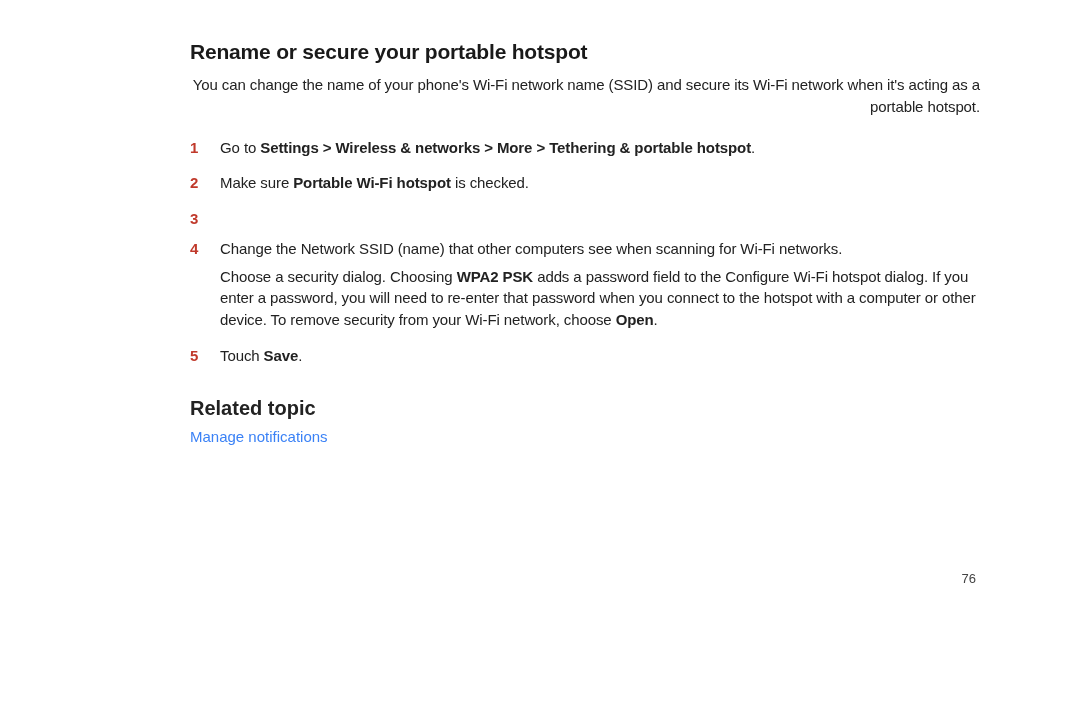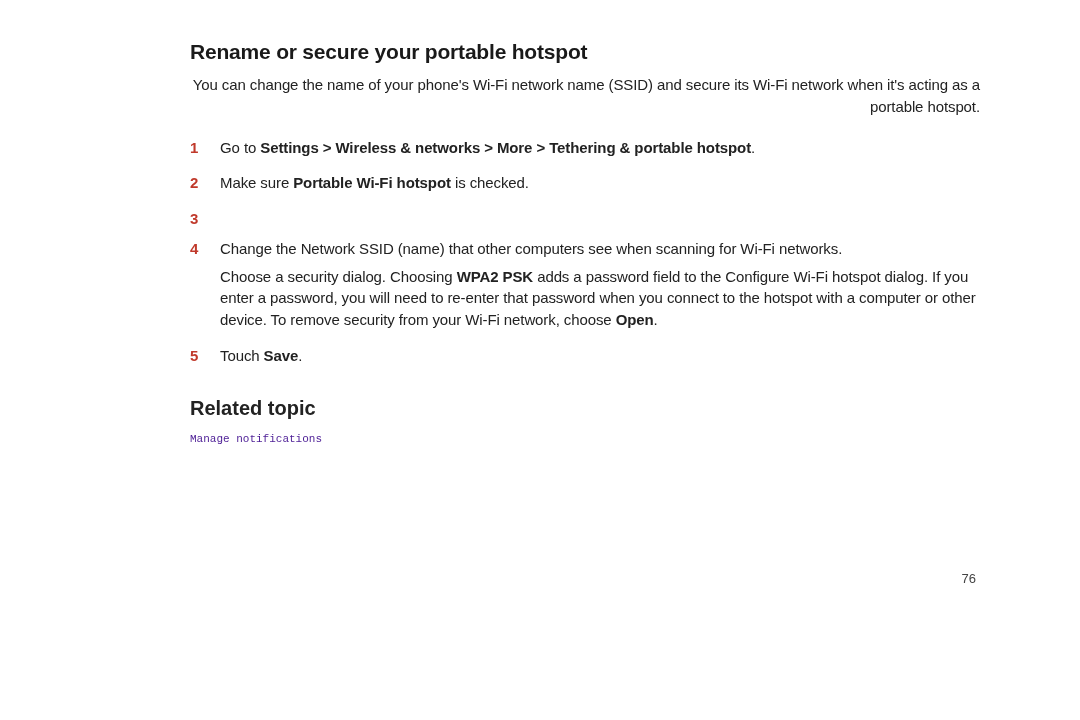--- a/index.html
+++ b/index.html
@@ -6,21 +6,21 @@
     html, body { width: 1080px; height: 720px; background: #fff; font-family: "Helvetica Neue", Helvetica, Arial, sans-serif; color: #222; }
     .page { position: relative; width: 1080px; height: 608px; padding: 40px 100px 0 190px; }
     h2.section-title { font-size: 21px; font-weight: 700; letter-spacing: -0.2px; margin-bottom: 10px; color: #1a1a1a; }
     p.intro { font-size: 15px; line-height: 1.45; letter-spacing: -0.1px; margin-bottom: 19px; text-align: right; }
     .steps { margin-left: 0; }
     .step { display: flex; align-items: flex-start; margin-bottom: 8px; }
     .step-num { width: 30px; flex: 0 0 30px; color: #c0392b; font-weight: 700; font-size: 15px; line-height: 1.45; }
     .step-body { flex: 1; font-size: 15px; line-height: 1.45; letter-spacing: -0.1px; }
     .step-body p { margin-bottom: 6px; }
     h2.related-title { font-size: 20px; font-weight: 700; margin-top: 24px; margin-bottom: 8px; }
-    a.related-link { color: #4c1d95; text-decoration: none; font-size: 11px; font-family: Liberation Mono, monospace; }
+    a.related-link { color: #3b82f6; text-decoration: none; font-size: 15px; }
     .pagenum { position: absolute; right: 104px; bottom: 22px; font-size: 13px; color: #444; }
     b.ui { font-weight: 700; }
   </style>
 </head>
 <body>
 
 <div class="page">
 
   <h2 class="section-title">Rename or secure your portable hotspot</h2>
 

